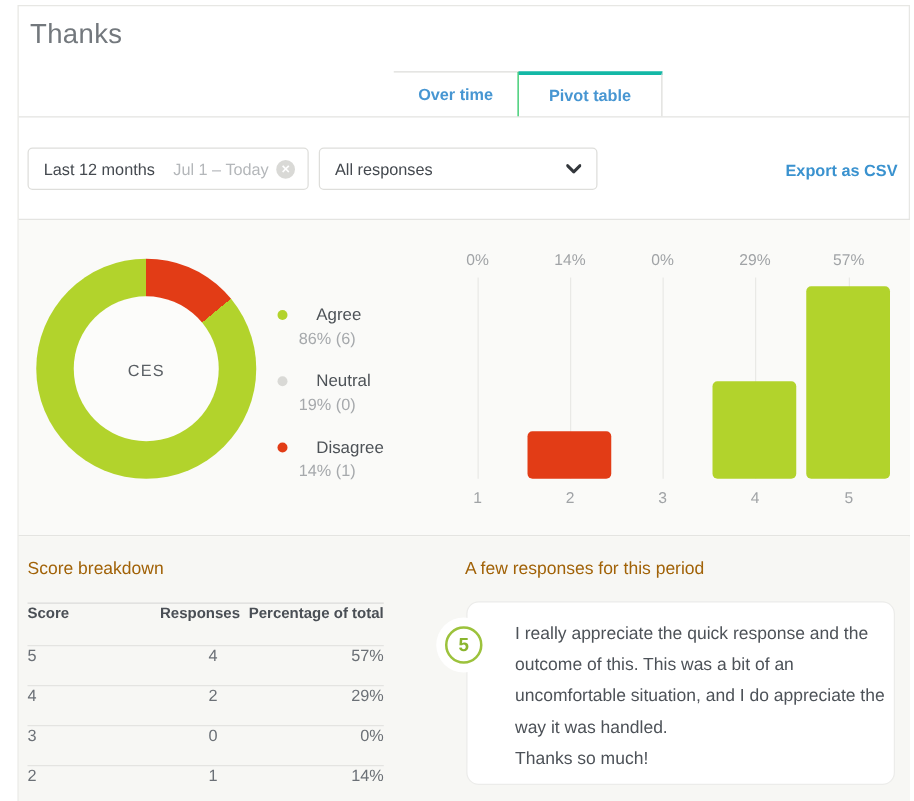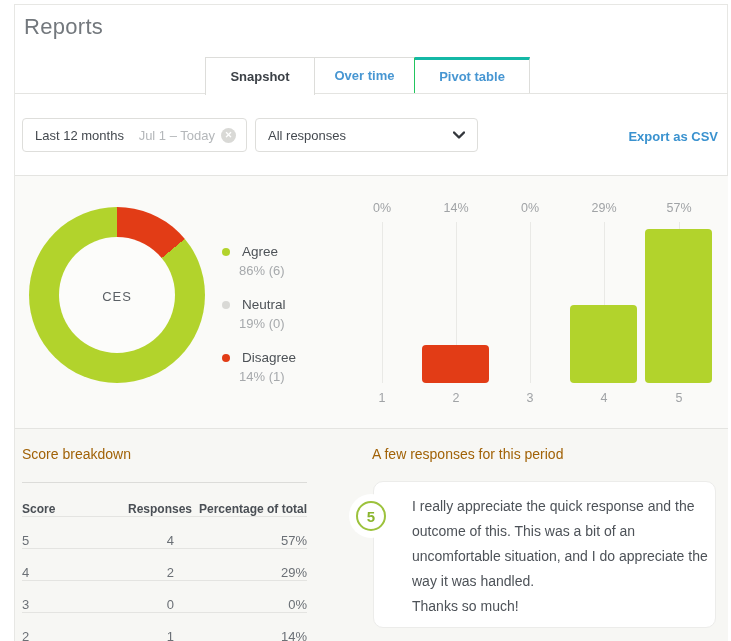--- a/index.html
+++ b/index.html
@@ -37,36 +37,36 @@
 
   
   .donut { position:absolute; left:29px; top:207px; width:176px; height:176px; border-radius:50%; }
   .donut-hole { position:absolute; left:30px; top:30px; width:116px; height:116px; border-radius:50%;
     background:#fcfcfa; display:flex; flex-direction:column; align-items:center; justify-content:center; }
   .donut-metric { font-size:13px; color:#5a5f64; letter-spacing:1px; margin-bottom:-2px; }
   .donut-score { font-size:44px; color:#30343a; font-weight:400; line-height:1.05; }
 
   .legend { position:absolute; left:222px; top:244px; }
   .legend-item { margin-bottom:19px; }
-  .legend-row { display:flex; align-items:center; gap:12px; }
+  .legend-row { display:flex; align-items:center; gap:23px; }
   .legend-dot { width:8px; height:8px; border-radius:50%; flex:0 0 auto; }
   .legend-label { font-size:13.5px; color:#4d5257; }
   .legend-value { font-size:13px; color:#a6a9ac; margin:4px 0 0 17px; }
 
   
   .col { position:absolute; top:195px; width:74px; height:210px; }
   .col .pct { position:absolute; top:6px; left:0; width:100%; text-align:center; font-size:12.5px; color:#a0a3a6; }
   .col .grid { position:absolute; left:50%; top:27px; width:1px; height:161px; background:#e9e9e6; }
   .col .bar { position:absolute; left:3px; bottom:22px; width:67px; border-radius:4px; }
   .col .xlab { position:absolute; bottom:0; left:0; width:100%; text-align:center; font-size:12.5px; color:#a0a3a6; }
 
   
   .section-title { position:absolute; font-size:14px; color:#a16207; font-weight:400; }
   .score-table { position:absolute; left:22px; top:482px; width:285px; border-top:1px solid #dcdcd9; }
-  .trow { display:flex; align-items:flex-end; height:32px; border-bottom:1px solid #e4e4e1; font-size:13px; color:#6b7076; }
+  .trow { display:flex; align-items:flex-start; height:32px; border-bottom:1px solid #e4e4e1; font-size:13px; color:#6b7076; }
   .trow.head { height:34px; font-size:12px; font-weight:700; color:#4a4f55; }
   .c1 { width:60px; text-align:left; }
   .c2 { width:110px; text-align:right; }
   .trow:not(.head) .c2 { padding-right:18px; }
   .c3 { width:115px; text-align:right; }
 
   .resp-card { position:absolute; left:373px; top:481px; width:343px; height:147px; background:#fff;
     border:1px solid #ececea; border-radius:10px; z-index:1; }
   .notch { position:absolute; left:349px; top:494px; width:44px; height:44px; border-radius:50%; background:#fff; z-index:2; }
   .score-badge { position:absolute; left:356px; top:501px; width:30px; height:30px; border-radius:50%;
@@ -74,24 +74,23 @@
     display:flex; align-items:center; justify-content:center; z-index:3; }
   .resp-text { position:absolute; left:412px; top:494px; width:312px; font-size:14px; color:#4d5258;
     line-height:25px; white-space:pre-line; z-index:3; }
 </style>
 </head>
 <body>
 
 <div id="app">
   <div class="frame"></div>
 
-  <div class="page-title">Reports</div>
+  <div class="page-title">Thanks</div>
 
   <div class="divider" style="top:93px;"></div>
-  <div class="tab active">Snapshot</div>
   <div class="tab t2">Over time</div>
   <div class="tab t3">Pivot table</div>
 
   <div class="filter-box date-filter">
     <span>Last 12 months</span>
     <span class="date-range-sub">
       <span>Jul 1 – Today</span>
       <span class="clear-badge">✕</span>
     </span>
   </div>

